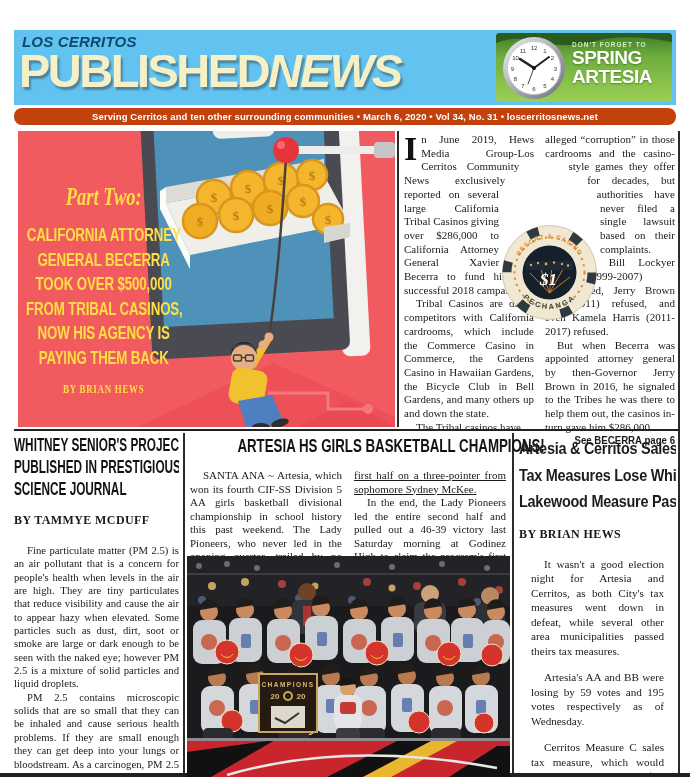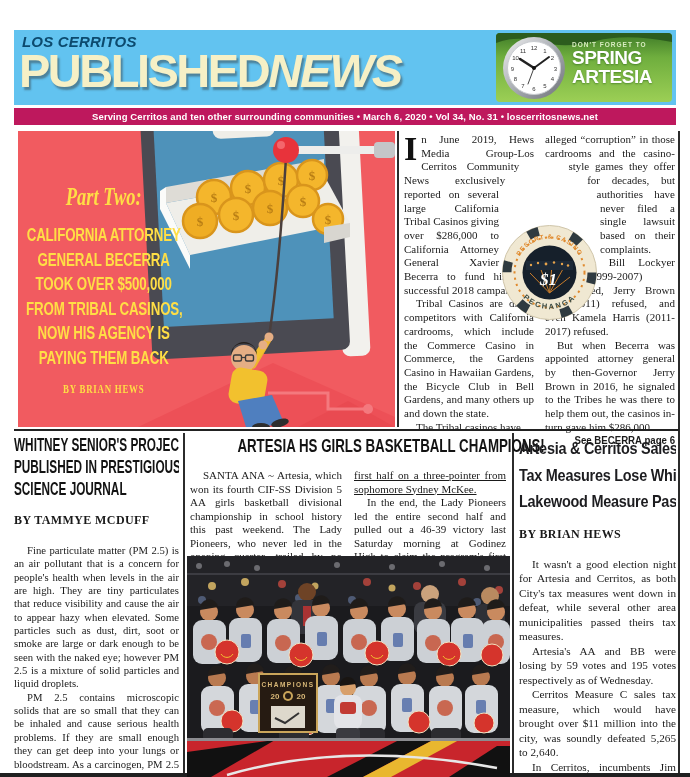--- a/index.html
+++ b/index.html
@@ -13,23 +13,23 @@
   .paper-title{position:absolute;left:5px;top:17px;font-family:"Liberation Sans",sans-serif;
           font-weight:bold;font-size:47px;line-height:47px;color:#F6F0C6;letter-spacing:-2.5px;
           text-shadow:2px 3px 2px rgba(50,50,50,.45);white-space:nowrap;}
   .paper-title .it{font-style:italic;letter-spacing:-2px;}
   .spring{position:absolute;top:3px;right:4px;width:176px;height:69px;border-radius:4px;overflow:hidden;}
   .spring svg{display:block;}
   .spring-text{position:absolute;left:76px;top:8px;font-family:"Liberation Sans",sans-serif;color:#fff;}
   .spring-eyebrow{font-size:6.5px;letter-spacing:1px;color:#d9edc0;font-weight:bold;}
   .spring-big{font-size:19px;font-weight:bold;line-height:19px;letter-spacing:-.5px;
               text-shadow:0 1px 2px rgba(0,60,0,.4);}
-  .dateline{position:absolute;left:14px;top:108px;width:662px;height:17px;background:#be185d;color:#ffffff;
+  .dateline{position:absolute;left:14px;top:108px;width:662px;height:17px;background:#c2410c;color:#ffffff;
             display:flex;align-items:center;justify-content:center;font-family:"Liberation Sans",sans-serif;
-            font-size:9.5px;font-weight:bold;letter-spacing:.1px;}
+            font-size:9.5px;font-weight:bold;letter-spacing:.1px;border-radius:8px;}
 
   
   .feature{position:absolute;left:18px;top:131px;width:377px;height:296px;background:#F15B60;overflow:hidden;}
   .feature svg{position:absolute;left:0;top:0;}
   .feature-text{position:absolute;left:8px;top:52px;width:210px;text-align:center;
                 transform:scaleX(.74);transform-origin:0 0;color:#FFDE45;}
   .part-two{font-family:"Liberation Serif",serif;font-weight:bold;font-style:italic;
             font-size:25px;margin-bottom:12px;}
   .feature-line{font-family:"Liberation Sans",sans-serif;font-weight:bold;font-size:18px;
                 line-height:24.5px;white-space:nowrap;letter-spacing:-.2px;}
@@ -80,21 +80,21 @@
   .art-col p.noindent{text-indent:0;text-decoration:underline;}
   .art-col p + p{}
   .photo{position:absolute;left:187px;top:556px;width:323px;height:221px;}
 
   .col-right{position:absolute;left:519px;top:436px;width:157px;height:337px;overflow:hidden;}
   .tax-headline{font-family:"Liberation Sans",sans-serif;font-weight:bold;font-size:17px;
                 line-height:26.5px;color:#1d1d20;transform:scaleX(.85);transform-origin:0 0;
                 width:190px;white-space:nowrap;letter-spacing:-.3px;}
   .col-right .byline{margin:11px 0 15px;}
   .body-text-lg{font-size:11.2px;line-height:14.5px;text-align:justify;}
-  .body-text-lg p{margin:0;text-indent:13px;}
+  .body-text-lg p{margin:12px;text-indent:13px;}
 </style>
 </head>
 <body>
 
 <div class="masthead">
   <div class="kicker">LOS CERRITOS</div>
   <div class="paper-title"><span>PUBLISHED</span><span class="it">NEWS</span></div>
 
   <div class="spring">
     <svg width="176" height="69" viewBox="0 0 176 69">

